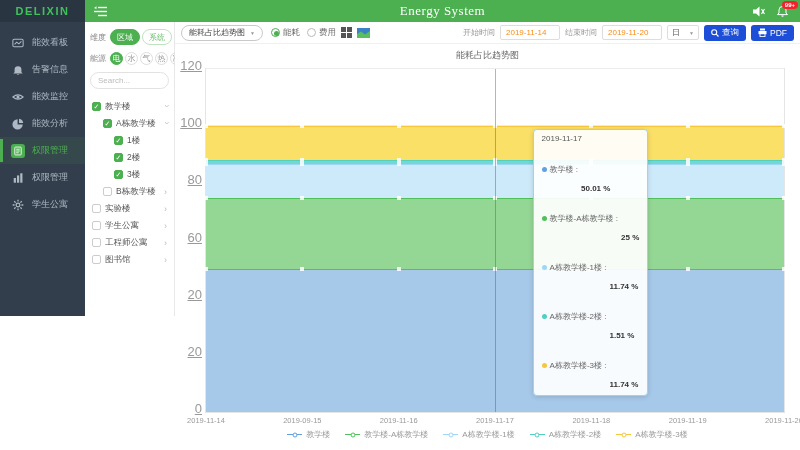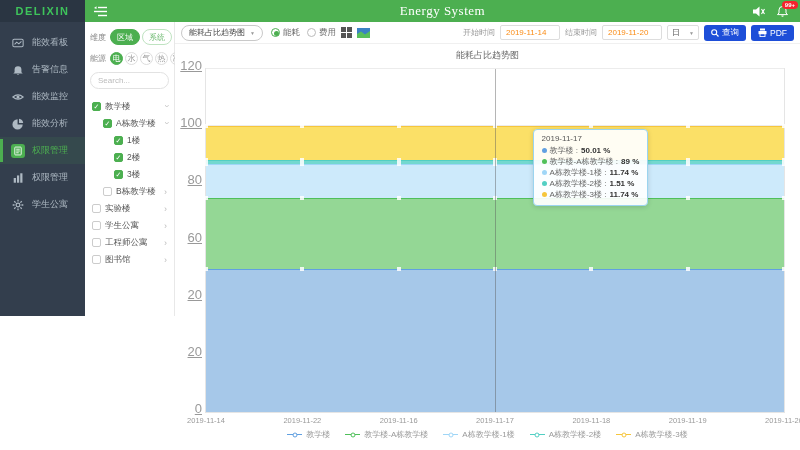--- a/index.html
+++ b/index.html
@@ -75,21 +75,21 @@
   .gridline { position:absolute; left:0; right:0; height:0; border-top:1px solid #ececec; }
   .ylbl { position:absolute; right:calc(100% + 4px); font-size:13px; color:#999; transform:translateY(4px);text-decoration:underline; }
   .xlbl { position:absolute; top:calc(100% + 4px); transform:translateX(-50%); font-size:7.5px; color:#999; white-space:nowrap; }
   .band { position:absolute; left:0; right:0; }
   .marker { position:absolute; width:4px; height:4px; background:rgba(255,255,255,.85); transform:translate(-50%,50%); }
   .pointer-line { position:absolute; top:0; bottom:0; width:1px; background:rgba(90,90,90,.45); }
   .tooltip { position:absolute; left:56.5%; top:60px; background:rgba(255,255,255,.92); border:1px solid #9bd4ef; border-radius:4px; padding:4px 8px 5px; font-size:8px; color:#666; box-shadow:0 1px 5px rgba(0,0,0,.15); white-space:nowrap; z-index:5; }
   .tt-date { margin-bottom:2px; color:#555; }
   .tt-row { display:flex; align-items:center; gap:3px; line-height:11px; }
   .tt-dot { width:5px; height:5px; border-radius:50%; flex:none; }
-  .tt-val { font-weight:bold; color:#333; }
+  .tt-val { font-weight:bold; color:#333;margin-top:38px; }
   .legend { position:absolute; left:0; right:0; top:385px; display:flex; justify-content:center; gap:15px; font-size:8px; color:#999; align-items:center; }
   .lg-item { display:flex; align-items:center; gap:4px; cursor:pointer; }
   .lg-line { width:15px; height:1px; position:relative; flex:none; }
   .lg-dot { position:absolute; left:50%; top:50%; transform:translate(-50%,-50%); width:5px; height:5px; border-radius:50%; border:1px solid; background:#fff; }
 </style>
 </head>
 <body>
 
 <div class="app">
   <header>
@@ -333,21 +333,21 @@
             <span class="ylbl" style="bottom: 33.3333%;">20</span>
             <div class="gridline" style="bottom: 50%;"></div>
             <span class="ylbl" style="bottom: 50%;">60</span>
             <div class="gridline" style="bottom: 66.6667%;"></div>
             <span class="ylbl" style="bottom: 66.6667%;">80</span>
             <div class="gridline" style="bottom: 83.3333%;"></div>
             <span class="ylbl" style="bottom: 83.3333%;">100</span>
             <div class="gridline" style="bottom: 100%;"></div>
             <span class="ylbl" style="bottom: 100%;">120</span>
             <span class="xlbl" style="left: 0%;">2019-11-14</span>
-            <span class="xlbl" style="left: 16.6667%;">2019-11-22</span>
+            <span class="xlbl" style="left: 16.6667%;">2019-09-15</span>
             <span class="xlbl" style="left: 33.3333%;">2019-11-16</span>
             <span class="xlbl" style="left: 50%;">2019-11-17</span>
             <span class="xlbl" style="left: 66.6667%;">2019-11-18</span>
             <span class="xlbl" style="left: 83.3333%;">2019-11-19</span>
             <span class="xlbl" style="left: 100%;">2019-11-20</span>
             <div class="band" style="bottom: 0%; height: 41.675%; background: rgb(166, 200, 233); border-top: 1px solid rgb(97, 160, 225);"></div>
             <div class="band" style="bottom: 41.675%; height: 20.8333%; background: rgb(148, 215, 149); border-top: 1px solid rgb(79, 192, 90);"></div>
             <div class="band" style="bottom: 62.5083%; height: 9.78333%; background: rgb(205, 234, 251); border-top: 1px solid rgb(159, 214, 247);"></div>
             <div class="band" style="bottom: 72.2917%; height: 1.25833%; background: rgb(116, 216, 207); border-top: 1px solid rgb(82, 207, 195);"></div>
             <div class="band" style="bottom: 73.55%; height: 9.78333%; background: rgb(251, 224, 103); border-top: 1px solid rgb(246, 198, 60);"></div>
@@ -390,21 +390,21 @@
             <div class="tooltip">
               <div class="tt-date">2019-11-17</div>
               <div class="tt-row">
                 <span class="tt-dot" style="background:#61a0e1"></span>
                 <span>教学楼 : </span>
                 <span class="tt-val">50.01 %</span>
               </div>
               <div class="tt-row">
                 <span class="tt-dot" style="background:#4fc05a"></span>
                 <span>教学楼-A栋教学楼 : </span>
-                <span class="tt-val">89 %</span>
+                <span class="tt-val">25 %</span>
               </div>
               <div class="tt-row">
                 <span class="tt-dot" style="background:#9fd6f7"></span>
                 <span>A栋教学楼-1楼 : </span>
                 <span class="tt-val">11.74 %</span>
               </div>
               <div class="tt-row">
                 <span class="tt-dot" style="background:#52cfc3"></span>
                 <span>A栋教学楼-2楼 : </span>
                 <span class="tt-val">1.51 %</span>

